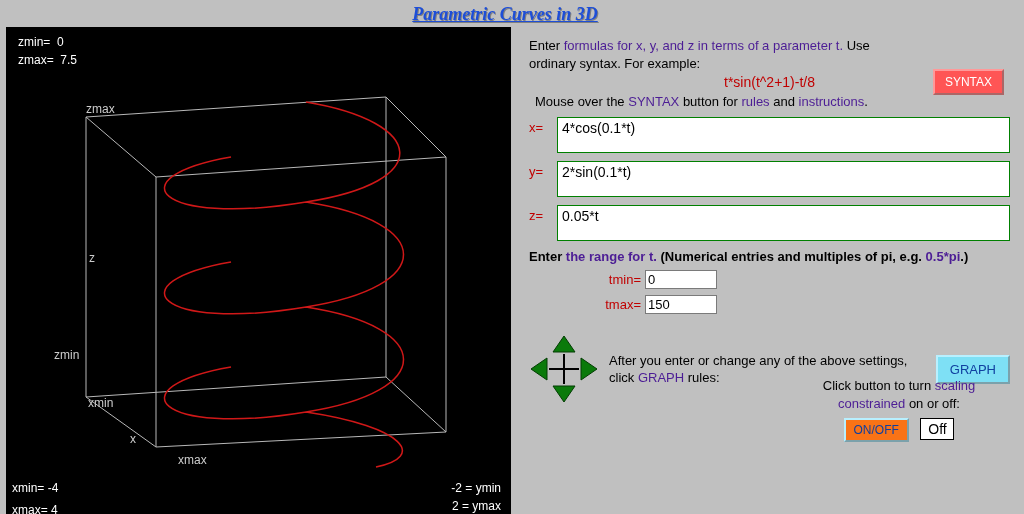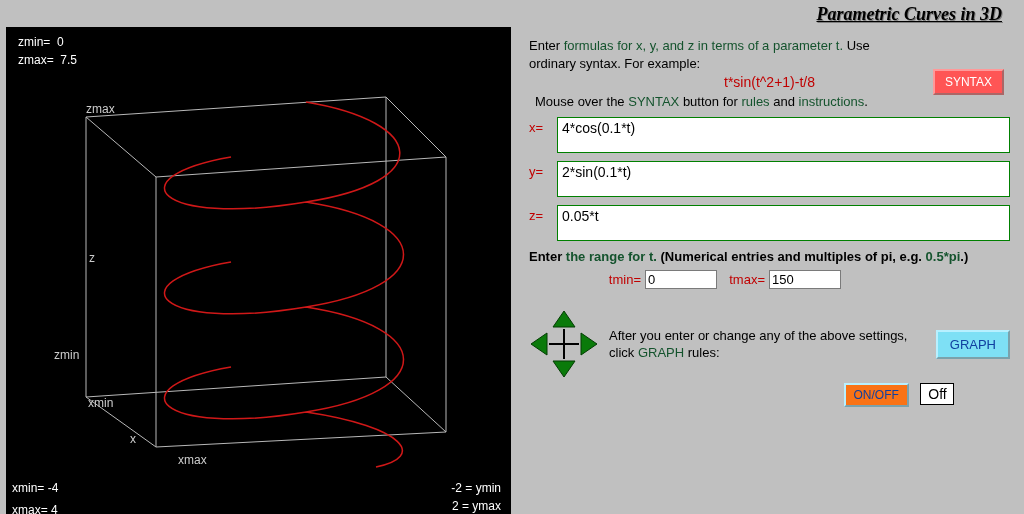--- a/index.html
+++ b/index.html
@@ -6,26 +6,26 @@
   body {
     background: #c0c0c0;
     font-family: Arial, sans-serif;
     font-size: 13px;
     width: 1024px;
     height: 514px;
     overflow: hidden;
     position: relative;
   }
   .title-bar {
-    text-align: right;
-    padding: 4px 22px 2px 0;
+    text-align: center;
+    padding: 4px 14px 2px 0;
     font-style: italic;
     font-weight: bold;
     font-size: 18px;
-    color: #000000;
+    color: #1d4ed8;
     text-decoration: underline;
     font-family: "Times New Roman", serif;
     text-shadow: 1px 1px 0 #808080;
   }
   .main {
     display: flex;
     padding: 0 6px;
   }
   .left-pane {
     width: 505px;
@@ -45,21 +45,21 @@
   .left-pane .ymax   { right:10px; bottom:6px; position:absolute; }
 
   .right-pane {
     flex: 1;
     padding: 10px 8px 0 18px;
     position: relative;
     font-size: 13px;
     color: #000;
     font-family: Arial, sans-serif;
   }
-  .red { color: #14532d; }
+  .red { color: #4c1d95; }
   .syntax-btn {
     background: #ff5555;
     color: #fff;
     font-size: 12px;
     border: 2px outset #ff9999;
     padding: 4px 10px;
     position: absolute;
     right: 14px;
     top: 42px;
     cursor: pointer;
@@ -79,21 +79,21 @@
     flex: 1;
     height: 36px;
     border: 1px solid #008000;
     font-family: Arial, sans-serif;
     font-size: 14px;
     padding: 2px 4px;
     resize: none;
     background:#fff;
   }
   .range-row { margin-top:6px;font-weight:bold; }
-  .range-inputs { margin-top:6px; margin-left:70px; display:flex; flex-direction:row; gap:6px;}
+  .range-inputs { margin-top:6px; margin-left:70px; display:flex; flex-direction:column; gap:6px;}
   .range-inputs .line { display:flex; align-items:center; }
   .range-inputs .lbl2 { color:#c00000; width:46px; text-align:right; padding-right:4px;}
   .range-inputs input { width:72px; font-size:13px; padding:1px 2px; border:1px solid #7a7a7a; background:#fff;}
   .scaling-block { position:absolute; right:14px; top:350px; width:210px; text-align:center; font-size:13px;}
   .onoff-btn {
     background:#f97316;
     color:#1040a0;
     border:2px outset #b8f0ff;
     font-size:12px;
     padding:3px 8px;
@@ -246,20 +246,23 @@
         <span class="lbl2">tmin=</span>
         <input type="text" value="0" style="">
       </div>
       <div class="line">
         <span class="lbl2">tmax=</span>
         <input type="text" value="150" style="">
       </div>
     </div>
 
     <div class="scaling-block">
+      <div style="line-height:1.35;">
+        <span>Click button to turn </span><span class="red">scaling constrained</span><span> on or off:</span>
+      </div>
       <div style="margin-top:6px;">
         <button class="onoff-btn">ON/OFF</button>
         <span class="off-field">Off</span>
       </div>
     </div>
 
     <div class="bottom-row">
       <div class="nav-arrows">
         <div class="arrow up">
           <svg width="26" height="20">

